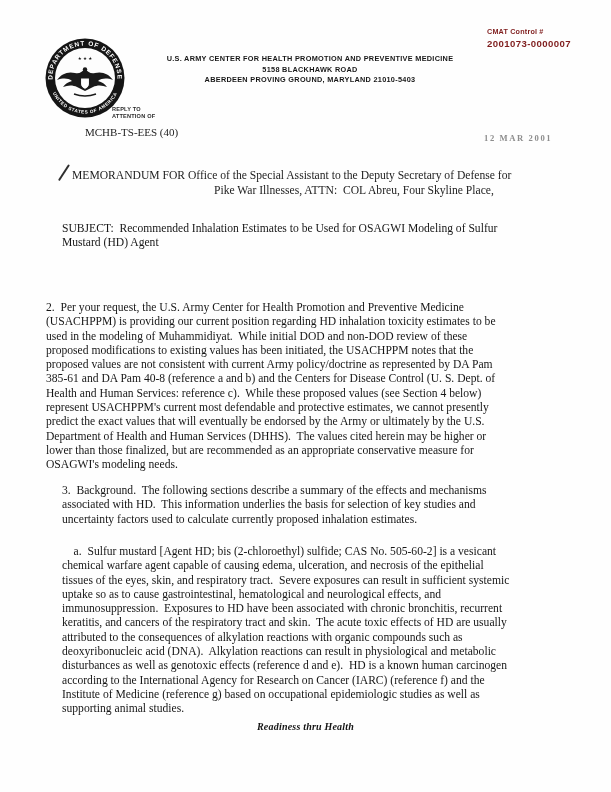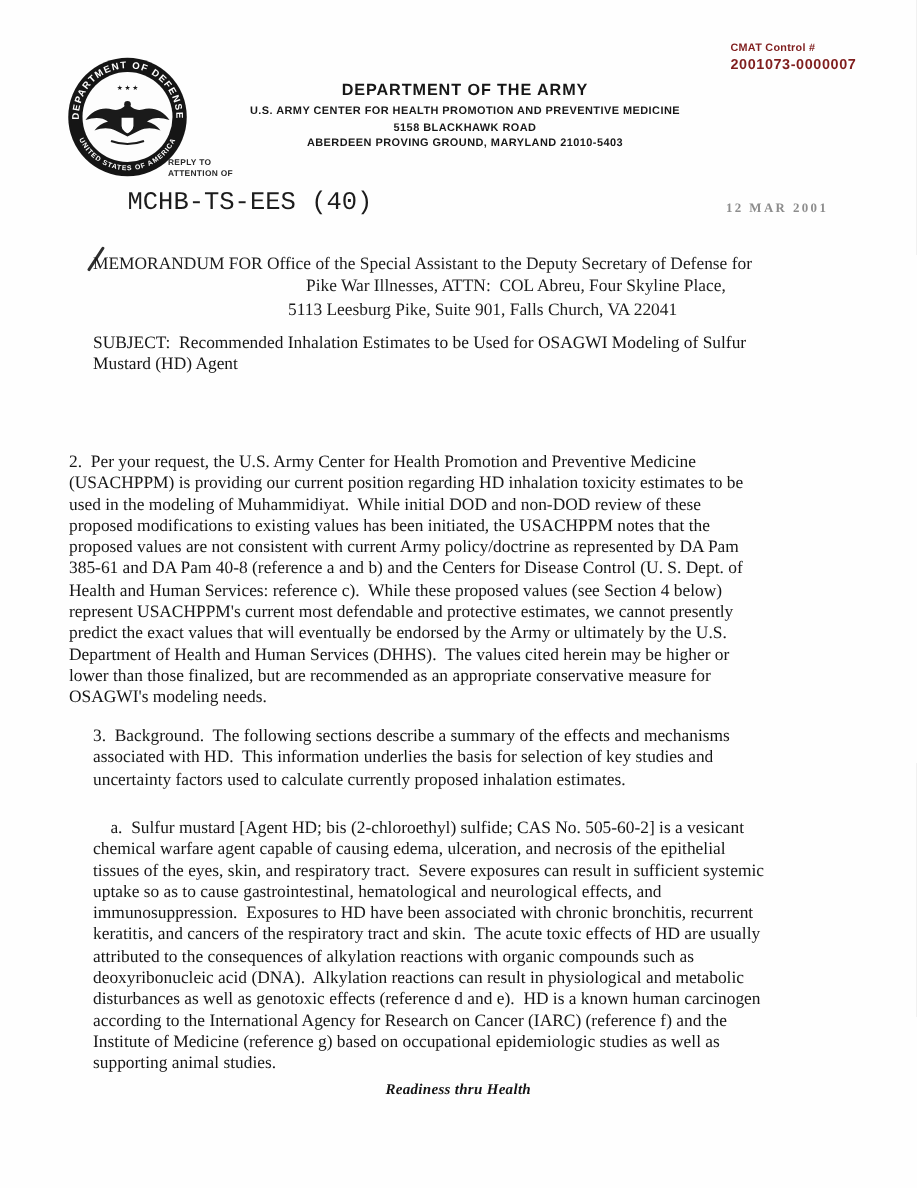--- a/index.html
+++ b/index.html
@@ -26,37 +26,37 @@
     color:#171717;
   }
   .letterhead .lh-title{font-size:10.8px;font-weight:bold;letter-spacing:.6px;margin-bottom:3px;}
   .letterhead .lh-sub{font-size:7.3px;font-weight:bold;letter-spacing:.3px;line-height:10.6px;}
   .cmat{
     position:absolute;left:487px;top:27px;
     font-family:"Liberation Sans",sans-serif;color:#7f1d1d;
   }
   .cmat-label{font-size:7.2px;font-weight:bold;letter-spacing:.2px;}
   .cmat-number{font-size:9.6px;font-weight:bold;letter-spacing:.4px;margin-top:2px;}
-  .office-symbol{position:absolute;left:85px;top:126px;font-size:17px;font-family:Liberation Mono, monospace;}
+  .office-symbol{position:absolute;left:85px;top:126px;font-size:11px;}
   .date-stamp{
     position:absolute;left:484px;top:133px;
     font-family:Liberation Serif, serif;
     font-size:8.6px;font-weight:600;color:#8d8d8d;letter-spacing:1.6px;
   }
   
   .pen-mark{
     position:absolute;left:63px;top:163px;width:1.6px;height:19px;
     background:#2f2f2f;transform:rotate(33deg);border-radius:1px;
   }
   
   .bodytext{
     font-size:11.6px;line-height:14.3px;
     white-space:pre-wrap;color:#161616;
   }
-  .memo-block{position:absolute;left:62px;top:168px;width:505px;}
+  .memo-block{position:absolute;left:72px;top:168px;width:505px;}
   .memo-line{font-size:11.6px;line-height:15.3px;white-space:pre;}
   .memo-line.l2{padding-left:142px;}
   .memo-line.l3{padding-left:130px;}
   .subject{position:absolute;left:62px;top:222px;width:505px;}
   .para-1{position:absolute;left:62px;top:278px;width:505px;}
   .para-2{position:absolute;left:46px;top:301px;width:507px;}
   .para-3{position:absolute;left:62px;top:484px;width:507px;}
   .para-a{position:absolute;left:62px;top:545px;width:510px;}
   .footer-motto{
     position:absolute;left:0;top:721px;width:611px;
@@ -89,40 +89,38 @@
       <circle cx="41" cy="32.5" r="2.2" fill="#1a1a1a"></circle>
       <path d="M36.5,41 h9 v6 c0,3.5 -4.5,5.5 -4.5,5.5 c0,0 -4.5,-2 -4.5,-5.5 z" fill="#fdfdfd" stroke="#1a1a1a" stroke-width="1.1"></path>
       <path d="M30,57 q11,4 22,0" stroke="#1a1a1a" stroke-width="1.4" fill="none"></path>
     </svg>
   </div>
 
   <div class="reply-to">REPLY TO
 ATTENTION OF</div>
 
   <div class="letterhead">
-    <div class="lh-title">DEPARTMENT OF THE ARMY</div>
     <div class="lh-sub">U.S. ARMY CENTER FOR HEALTH PROMOTION AND PREVENTIVE MEDICINE</div>
     <div class="lh-sub">5158 BLACKHAWK ROAD</div>
     <div class="lh-sub">ABERDEEN PROVING GROUND, MARYLAND 21010-5403</div>
   </div>
 
   <div class="cmat">
     <div class="cmat-label">CMAT Control #</div>
     <div class="cmat-number">2001073-0000007</div>
   </div>
 
   <div class="office-symbol">MCHB-TS-EES (40)</div>
   <div class="date-stamp">12 MAR 2001</div>
 
   <div class="pen-mark"></div>
 
   <div class="memo-block">
     <div class="memo-line l1">MEMORANDUM FOR Office of the Special Assistant to the Deputy Secretary of Defense for</div>
     <div class="memo-line l2">Pike War Illnesses, ATTN:  COL Abreu, Four Skyline Place,</div>
-    <div class="memo-line l3">5113 Leesburg Pike, Suite 901, Falls Church, VA 22041</div>
   </div>
 
   <div class="subject bodytext">SUBJECT:  Recommended Inhalation Estimates to be Used for OSAGWI Modeling of Sulfur
 Mustard (HD) Agent</div>
 
   <div class="para-2 bodytext">2.  Per your request, the U.S. Army Center for Health Promotion and Preventive Medicine
 (USACHPPM) is providing our current position regarding HD inhalation toxicity estimates to be
 used in the modeling of Muhammidiyat.  While initial DOD and non-DOD review of these
 proposed modifications to existing values has been initiated, the USACHPPM notes that the
 proposed values are not consistent with current Army policy/doctrine as represented by DA Pam

